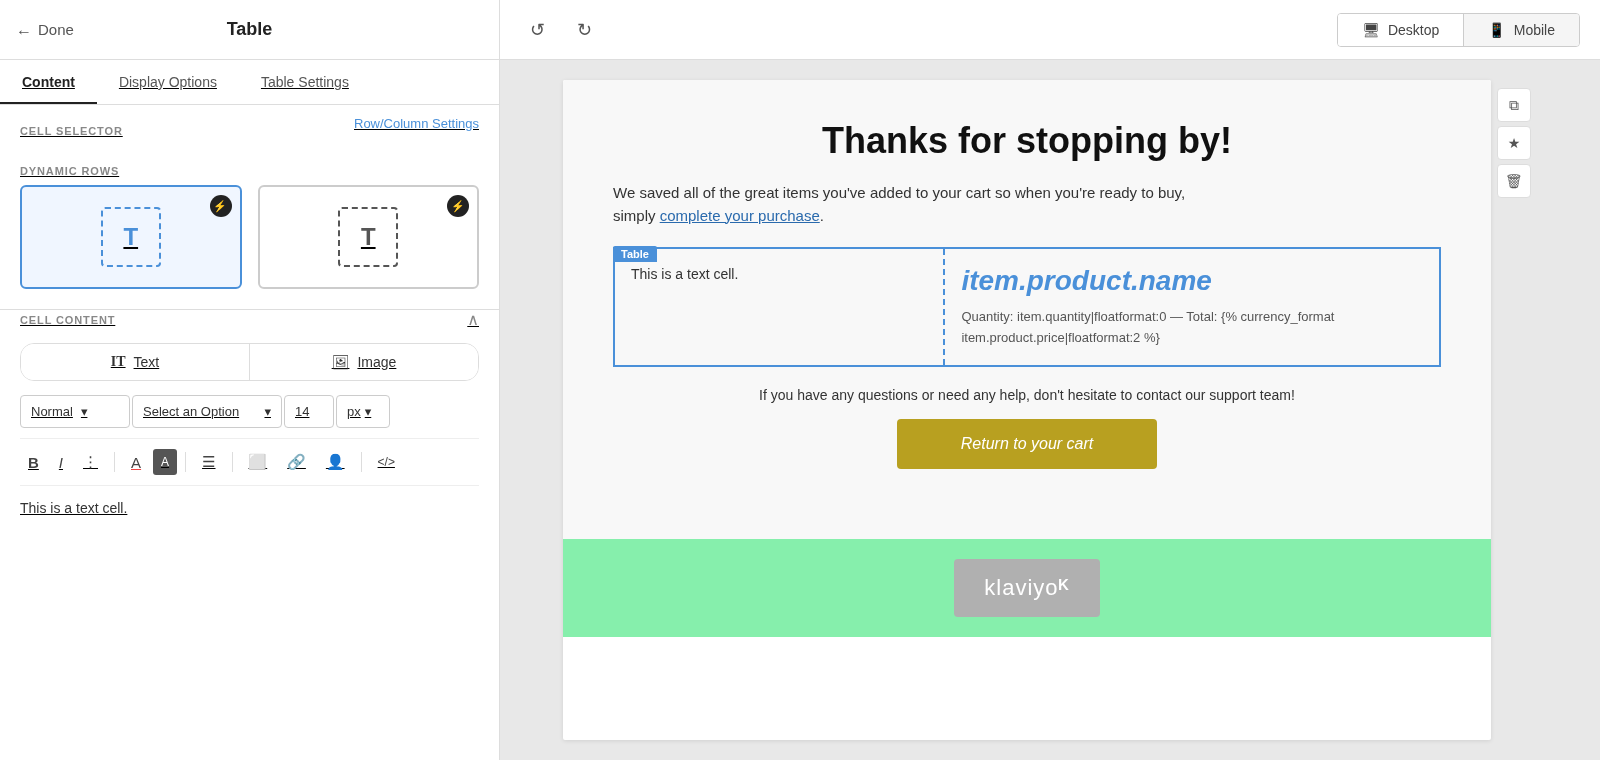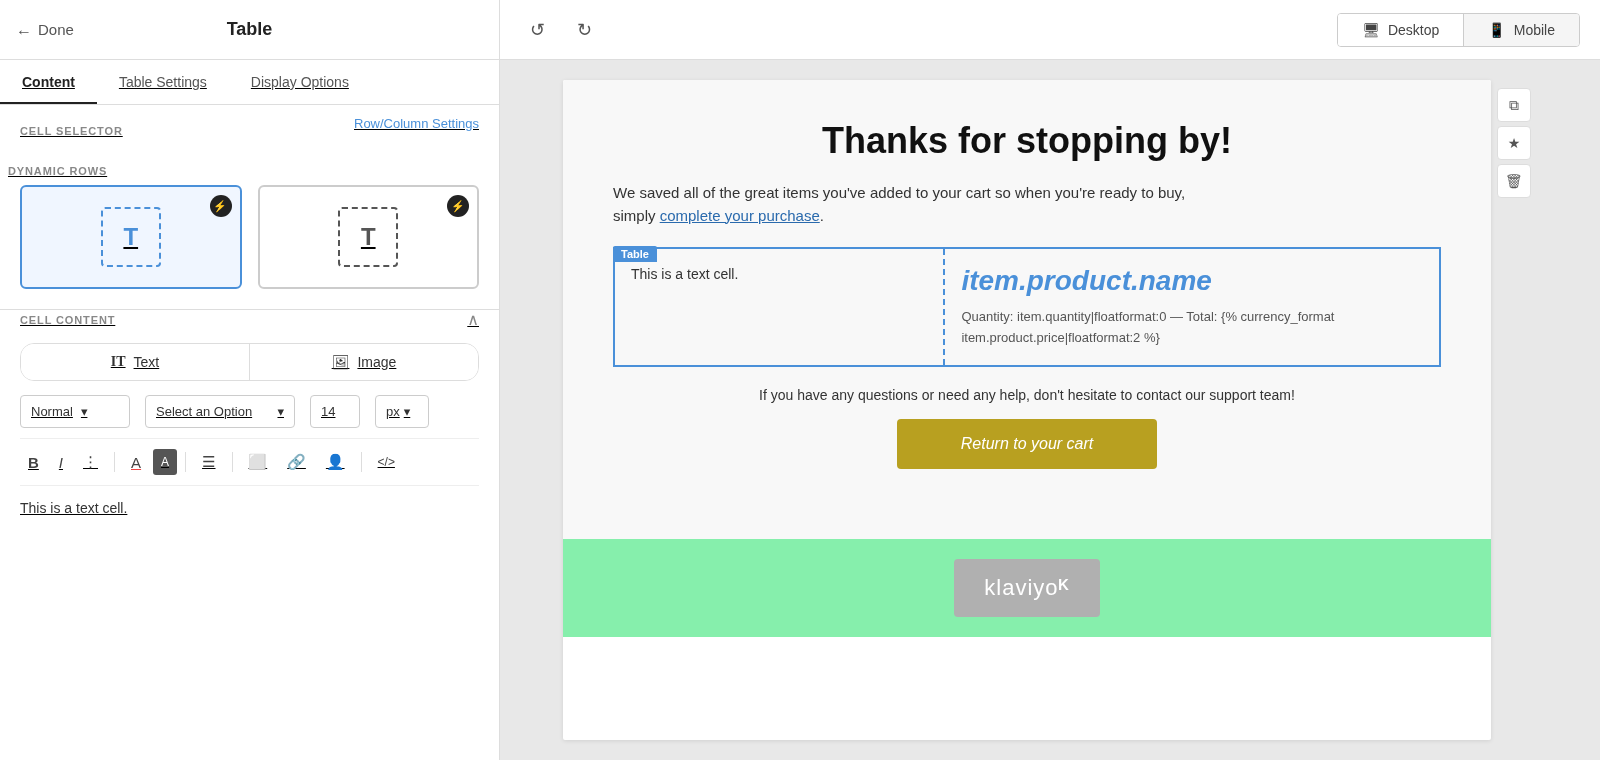--- a/index.html
+++ b/index.html
@@ -55,21 +55,21 @@
     }
     .tab.active { color: #222; font-weight: 600; }
     .tab.active::after {
       content: ''; position: absolute; bottom: 0; left: 0; right: 0;
       height: 2px; background: #222;
     }
 
     
     .section-header {
       font-size: 11px; font-weight: 700; letter-spacing: 0.08em; color: #888;
-      padding: 16px 8px 8px;
+      padding: 16px 20px 8px;
     }
     .section-row {
       display: flex; align-items: center; justify-content: space-between;
       padding: 4px 20px 12px;
     }
     .row-col-link {
       font-size: 13px; color: #4a90d9; cursor: pointer; text-decoration: none;
     }
 
     
@@ -112,21 +112,21 @@
     }
     .content-type-btn {
       flex: 1; padding: 10px; display: flex; align-items: center; justify-content: center;
       gap: 8px; cursor: pointer; background: #fff; border: none; font-size: 14px; color: #333;
     }
     .content-type-btn.active { background: #fff; font-weight: 500; }
     .content-type-btn:not(:last-child) { border-right: 1px solid #ddd; }
 
     
     .format-row {
-      display: flex; gap: 15px; align-items: center; margin-bottom: 10px;
+      display: flex; gap: 2px; align-items: center; margin-bottom: 10px;
     }
     .format-select {
       padding: 8px 10px; border: 1px solid #ccc; border-radius: 4px;
       font-size: 13px; color: #333; background: #fff; cursor: pointer;
       display: flex; align-items: center; gap: 4px;
     }
     .format-select-wide { min-width: 150px; }
     .format-size { width: 50px; }
 
     .format-toolbar {
@@ -236,24 +236,24 @@
 
 <div class="main">
 
   <div class="left-panel">
 
     <div class="tabs">
       <button class="tab active">
         <span>Content</span>
       </button>
       <button class="tab">
+        <span>Display Options</span>
+      </button>
+      <button class="tab">
         <span>Table Settings</span>
-      </button>
-      <button class="tab">
-        <span>Display Options</span>
       </button>
     </div>
 
     <div class="section-row">
       <span class="section-header" style="padding:16px 0 0;">CELL SELECTOR</span>
       <a class="row-col-link">Row/Column Settings</a>
     </div>
 
     <div class="section-header">DYNAMIC ROWS</div>
     <div class="dynamic-rows">

